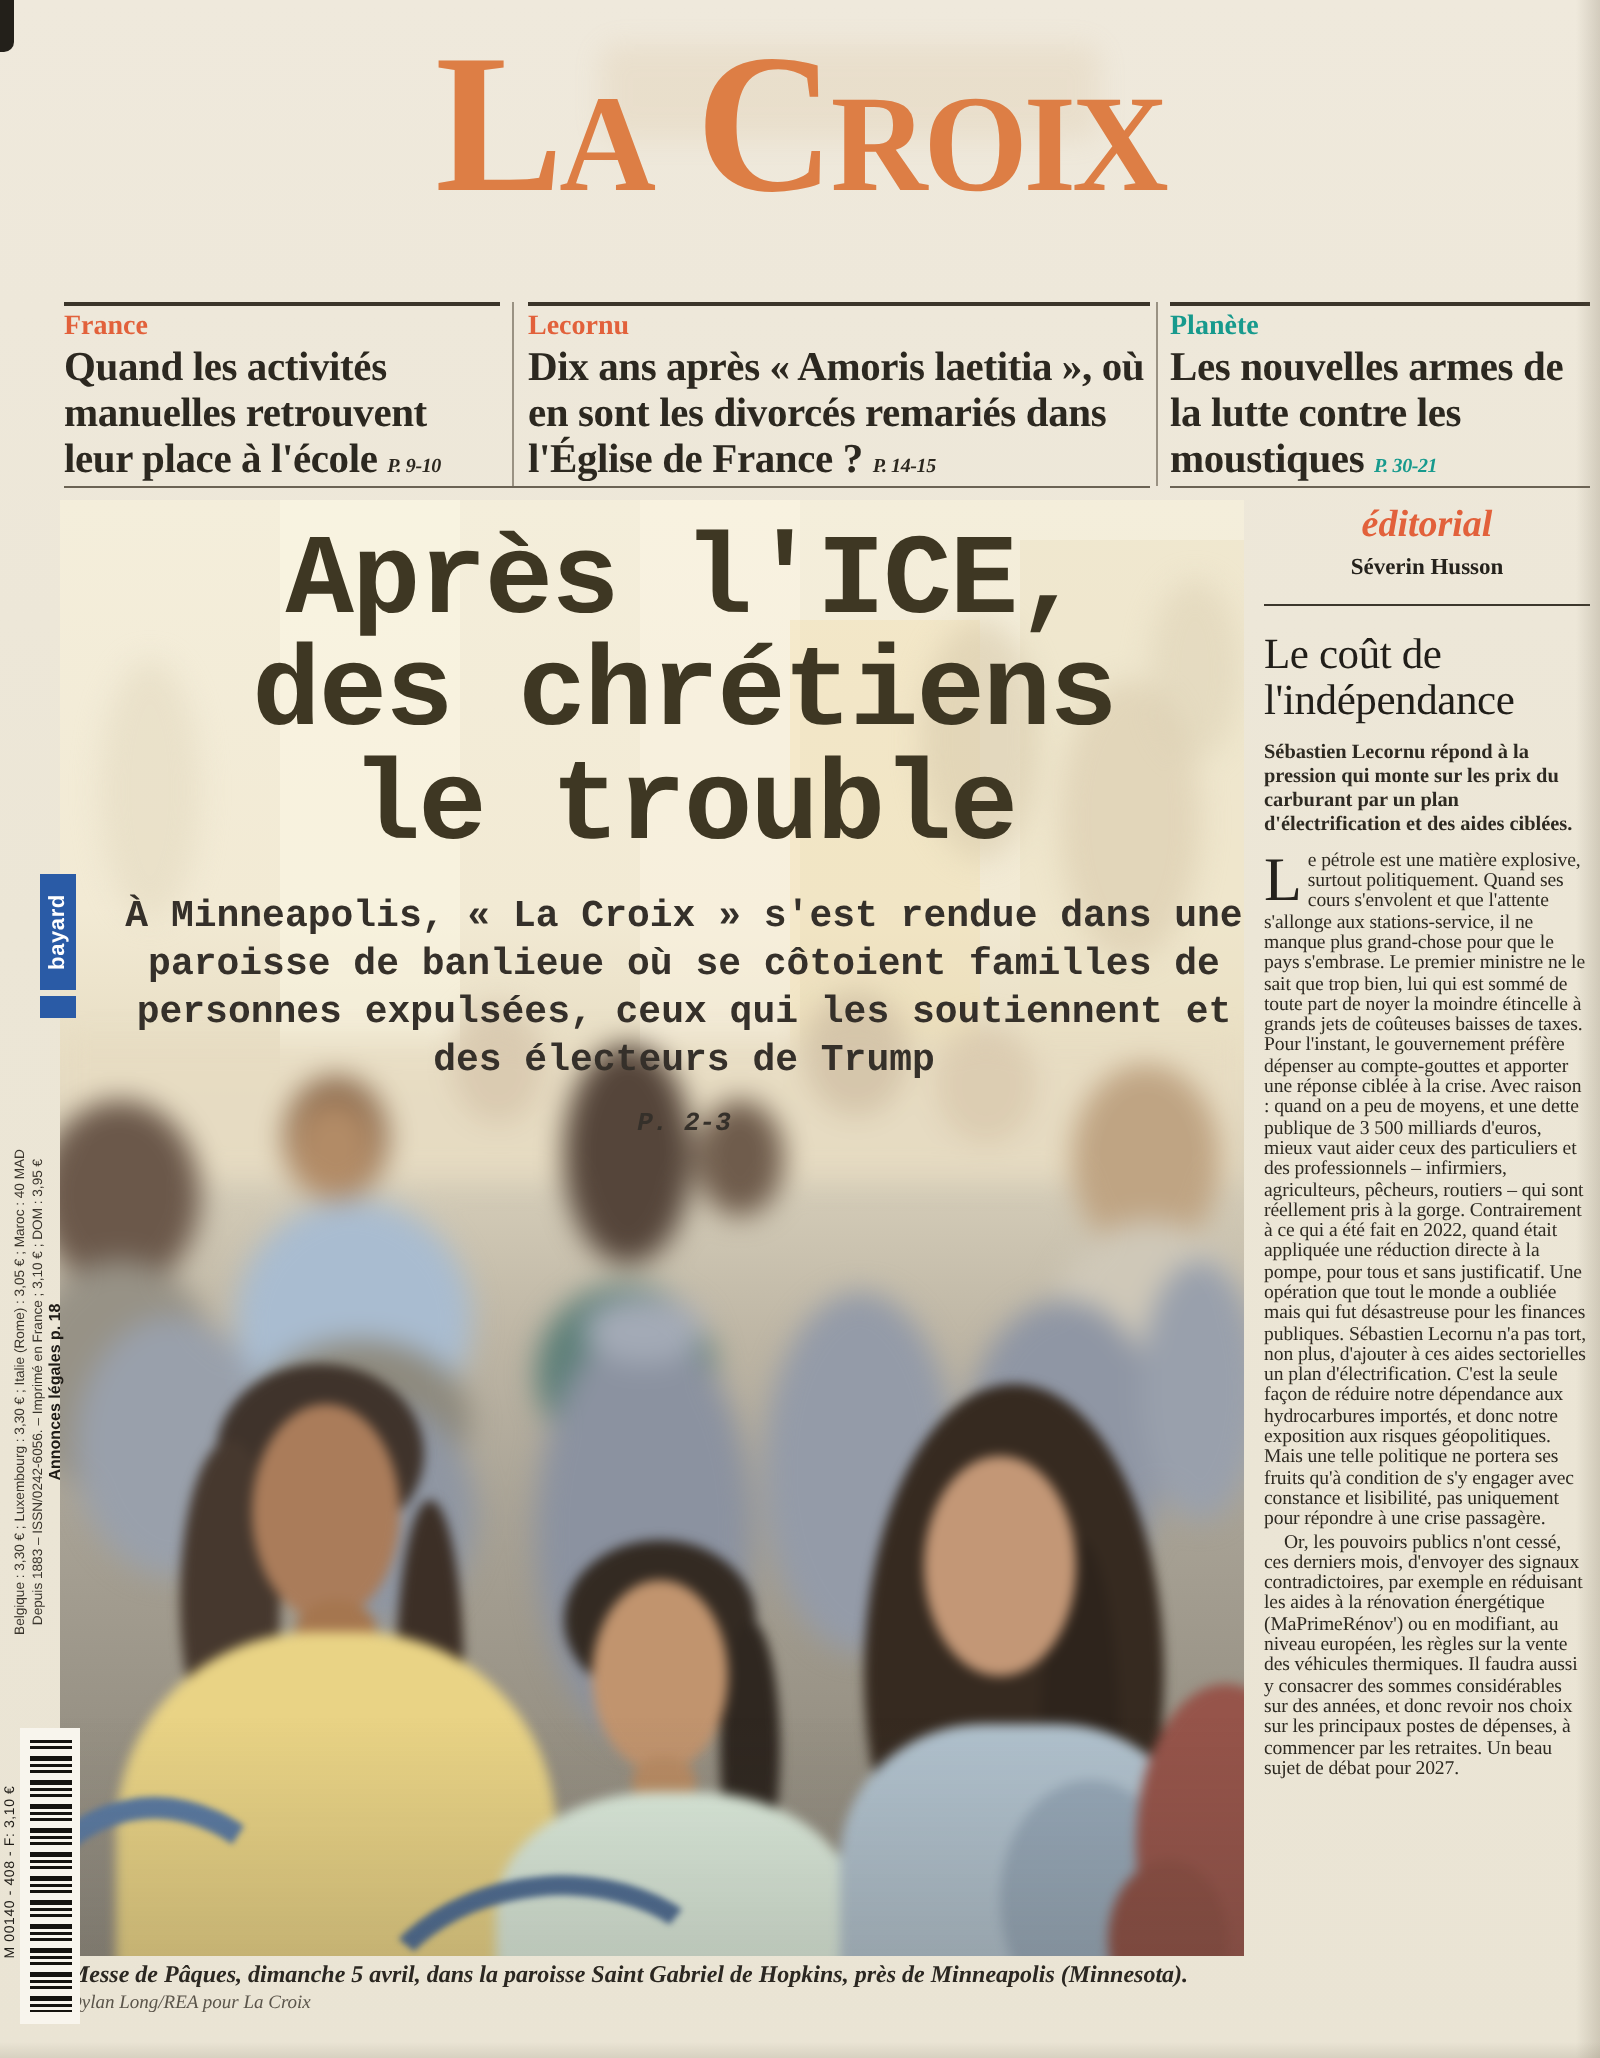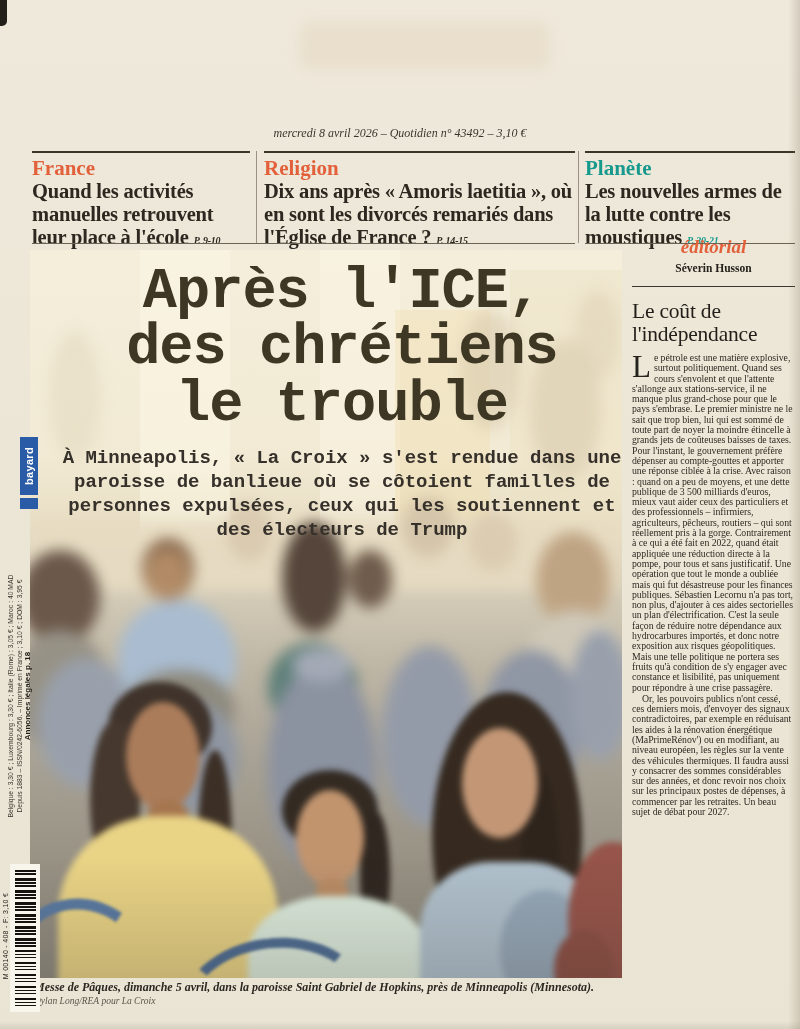--- a/index.html
+++ b/index.html
@@ -14,21 +14,21 @@
   .ghost-bleed{left:300px;top:22px;width:250px;height:48px;background:#c8a470;opacity:.14;filter:blur(7px);border-radius:8px;}
 
   
   .masthead{left:0;top:14px;width:100%;text-align:center;}
   .masthead h1{margin:0;font-size:96px;line-height:1.0;font-weight:bold;font-variant:small-caps;
                letter-spacing:-2px;color:#dd7e45;transform:scaleY(1.03);}
   .dateline{left:0;top:126px;width:100%;text-align:center;font-style:italic;font-size:12px;color:#3a352c;}
 
   
   .story{top:151px;border-top:2px solid #3b352a;padding-top:4px;height:90px;}
-  .story .label{font-weight:bold;font-size:21px;line-height:1.05;}
+  .story .label{font-weight:bold;font-size:14px;line-height:1.05;}
   .story .title{font-weight:bold;font-size:20.5px;line-height:1.12;color:#2c2820;letter-spacing:-0.2px;margin-top:1px;}
   .story .pages{font-style:italic;font-weight:bold;font-size:10px;color:#2c2820;}
   .c-orange{color:#e2613b;} .c-teal{color:#179a8d;} .pages-teal{color:#179a8d !important;}
   .s-france{left:32px;width:218px;}
   .s-religion{left:264px;width:311px;}
   .s-planete{left:585px;width:210px;}
   .vdiv{top:151px;height:92px;width:1px;background:#9a9283;}
   .vdiv1{left:256px;} .vdiv2{left:578px;}
   .rule-b{top:243px;height:1px;background:#6b6354;}
   .rule-b1{left:32px;width:543px;} .rule-b2{left:585px;width:210px;}
@@ -46,21 +46,21 @@
   .lead-head{position:absolute;left:16px;top:14px;width:100%;text-align:center;z-index:5;font-family:Liberation Mono, monospace;}
   .hl{font-size:57px;font-weight:bold;line-height:.99;letter-spacing:-1px;color:#3e3723;}
   .standfirst{margin:14px auto 0;width:572px;font-size:19px;font-weight:bold;line-height:1.25;color:#35302a;text-align:center;}
   .lead-pages{margin-top:12px;font-style:italic;font-weight:bold;font-size:13px;color:#35302a;}
 
   .caption{left:34px;top:981px;width:586px;font-size:12px;line-height:1.1;}
   .cap-main{font-weight:bold;font-style:italic;color:#2b2721;}
   .cap-credit{font-style:italic;font-size:9.5px;color:#5a544a;}
 
   
-  .editorial{left:632px;top:236px;width:163px;height:742px;overflow:hidden;}
+  .editorial{left:632px;top:252px;width:163px;height:742px;overflow:hidden;}
   .ed-label{text-align:center;font-style:italic;font-weight:bold;font-size:19px;color:#e2613b;}
   .ed-author{text-align:center;font-weight:bold;font-size:11.5px;margin-top:4px;color:#25221c;}
   .ed-rule{height:1px;background:#3c372c;margin:12px 0 13px;}
   .ed-title{font-size:21.5px;line-height:1.07;color:#211e19;font-weight:normal;letter-spacing:-0.2px;}
   .ed-lead{margin-top:9px;font-size:10.2px;line-height:1.17;font-weight:bold;color:#2e2a22;}
   .ed-p{margin:7px 0 0;font-size:9.8px;line-height:10.3px;color:#2e2a22;letter-spacing:-0.05px;}
   .ed-p.indent{text-indent:10px;margin-top:1px;}
   .dropcap{float:left;font-size:31px;line-height:26px;padding:1px 3px 0 0;color:#25221c;}
   .bayard{left:20px;top:437px;width:18px;height:58px;background:#2a5ba6;}
   .bayard .txt{position:absolute;left:-20px;top:20px;width:58px;height:18px;line-height:18px;text-align:center;
@@ -77,29 +77,31 @@
                  font-family:"Liberation Sans",sans-serif;font-size:7px;color:#1f1c17;text-align:center;letter-spacing:.3px;}
 </style>
 </head>
 <body>
 
 <div class="page">
 
   <div class="abs corner-mark"></div>
   <div class="abs ghost-bleed"></div>
 
-  <div class="abs dateline">mercredi 8 avril 2026 – Quotidien n° 43492 – 3,10 €</div>
+  <header class="abs masthead">
+    <h1>La Croix</h1>
+  </header>
 
   <section class="abs story s-france">
     <div class="label c-orange">France</div>
     <div class="title"><span>Quand les activités manuelles retrouvent leur place à l'école</span>
       <span class="pages">P. 9-10</span></div>
   </section>
   <section class="abs story s-religion">
-    <div class="label c-orange">Religion</div>
+    <div class="label c-orange">Lecornu</div>
     <div class="title"><span>Dix ans après « Amoris laetitia », où en sont les divorcés remariés dans l'Église de France ?</span>
       <span class="pages">P. 14-15</span></div>
   </section>
   <section class="abs story s-planete">
     <div class="label c-teal">Planète</div>
     <div class="title"><span>Les nouvelles armes de la lutte contre les moustiques</span>
       <span class="pages pages-teal">P. 30-21</span></div>
   </section>
   <div class="abs vdiv vdiv1"></div>
   <div class="abs vdiv vdiv2"></div>
@@ -168,33 +170,35 @@
       <div style="position:absolute;left:150px;top:688px;width:170px;height:120px;border:10px solid transparent;border-top:10px solid #4e6d94;border-radius:50%;transform:rotate(-6deg)"></div>
 
     </div>
     <div class="ph-shade"></div>
 
     <div class="lead-head">
       <div class="hl">Après l'ICE,</div>
       <div class="hl">des chrétiens</div>
       <div class="hl">le trouble</div>
       <div class="standfirst">À Minneapolis, « La Croix » s'est rendue dans une paroisse de banlieue où se côtoient familles de personnes expulsées, ceux qui les soutiennent et des électeurs de Trump</div>
+      <div class="lead-pages">P. 2-3</div>
     </div>
   </figure>
 
   <div class="abs caption">
     <span class="cap-main">Messe de Pâques, dimanche 5 avril, dans la paroisse Saint Gabriel de Hopkins, près de Minneapolis (Minnesota).</span>
     <span class="cap-credit">Dylan Long/REA pour La Croix</span>
   </div>
 
   <aside class="abs editorial">
     <div class="ed-label">éditorial</div>
     <div class="ed-author">Séverin Husson</div>
     <div class="ed-rule"></div>
     <div class="ed-title">Le coût de l'indépendance</div>
+    <div class="ed-lead">Sébastien Lecornu répond à la pression qui monte sur les prix du carburant par un plan d'électrification et des aides ciblées.</div>
     <p class="ed-p"><span class="dropcap">L</span><span>e pétrole est une matière explosive, surtout politiquement. Quand ses cours s'envolent et que l'attente s'allonge aux stations-service, il ne manque plus grand-chose pour que le pays s'embrase. Le premier ministre ne le sait que trop bien, lui qui est sommé de toute part de noyer la moindre étincelle à grands jets de coûteuses baisses de taxes. Pour l'instant, le gouvernement préfère dépenser au compte-gouttes et apporter une réponse ciblée à la crise. Avec raison : quand on a peu de moyens, et une dette publique de 3 500 milliards d'euros, mieux vaut aider ceux des particuliers et des professionnels – infirmiers, agriculteurs, pêcheurs, routiers – qui sont réellement pris à la gorge. Contrairement à ce qui a été fait en 2022, quand était appliquée une réduction directe à la pompe, pour tous et sans justificatif. Une opération que tout le monde a oubliée mais qui fut désastreuse pour les finances publiques. Sébastien Lecornu n'a pas tort, non plus, d'ajouter à ces aides sectorielles un plan d'électrification. C'est la seule façon de réduire notre dépendance aux hydrocarbures importés, et donc notre exposition aux risques géopolitiques. Mais une telle politique ne portera ses fruits qu'à condition de s'y engager avec constance et lisibilité, pas uniquement pour répondre à une crise passagère.</span></p>
     <p class="ed-p indent">Or, les pouvoirs publics n'ont cessé, ces derniers mois, d'envoyer des signaux contradictoires, par exemple en réduisant les aides à la rénovation énergétique (MaPrimeRénov') ou en modifiant, au niveau européen, les règles sur la vente des véhicules thermiques. Il faudra aussi y consacrer des sommes considérables sur des années, et donc revoir nos choix sur les principaux postes de dépenses, à commencer par les retraites. Un beau sujet de débat pour 2027.</p>
   </aside>
 
   <div class="abs bayard">
     <div class="txt">bayard</div>
   </div>
   <div class="abs bayard-mark"></div>
   <div class="abs spine-annonces">Annonces légales p. 18</div>
   <div class="abs spine-legal">

